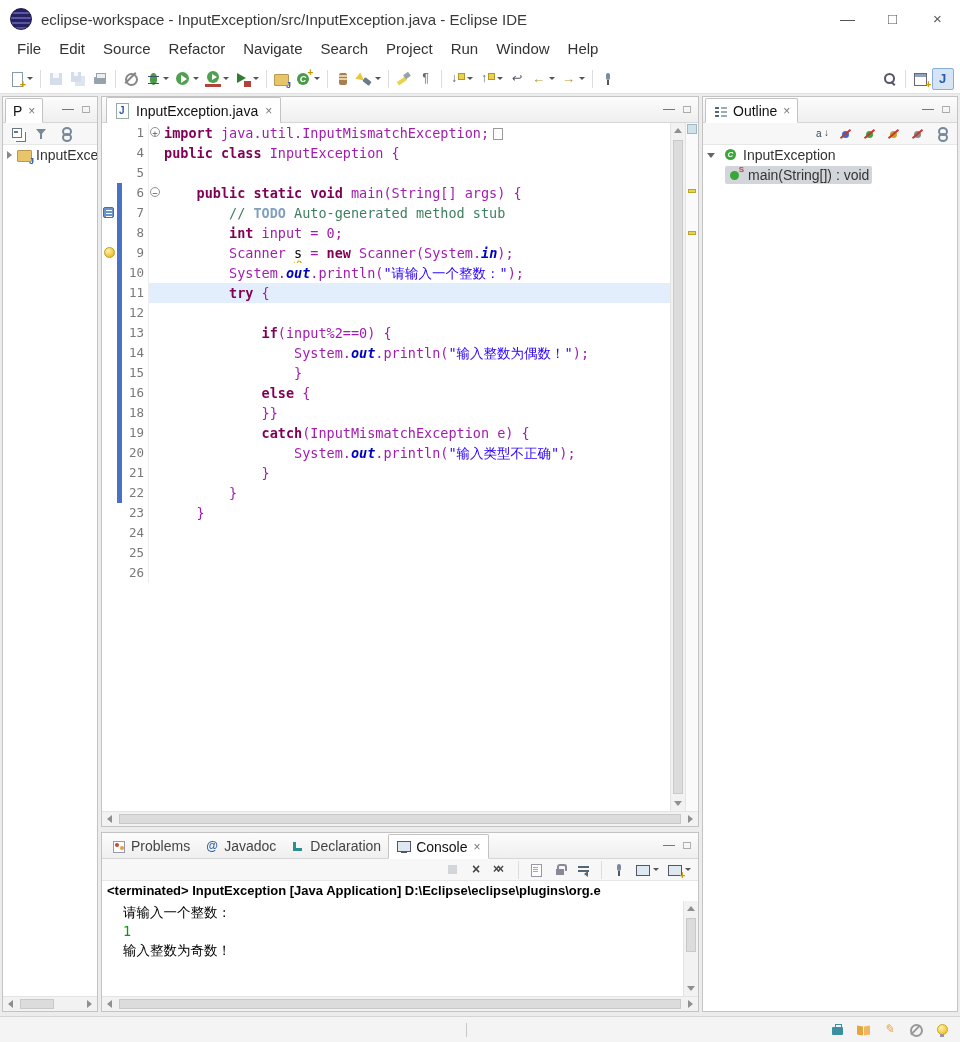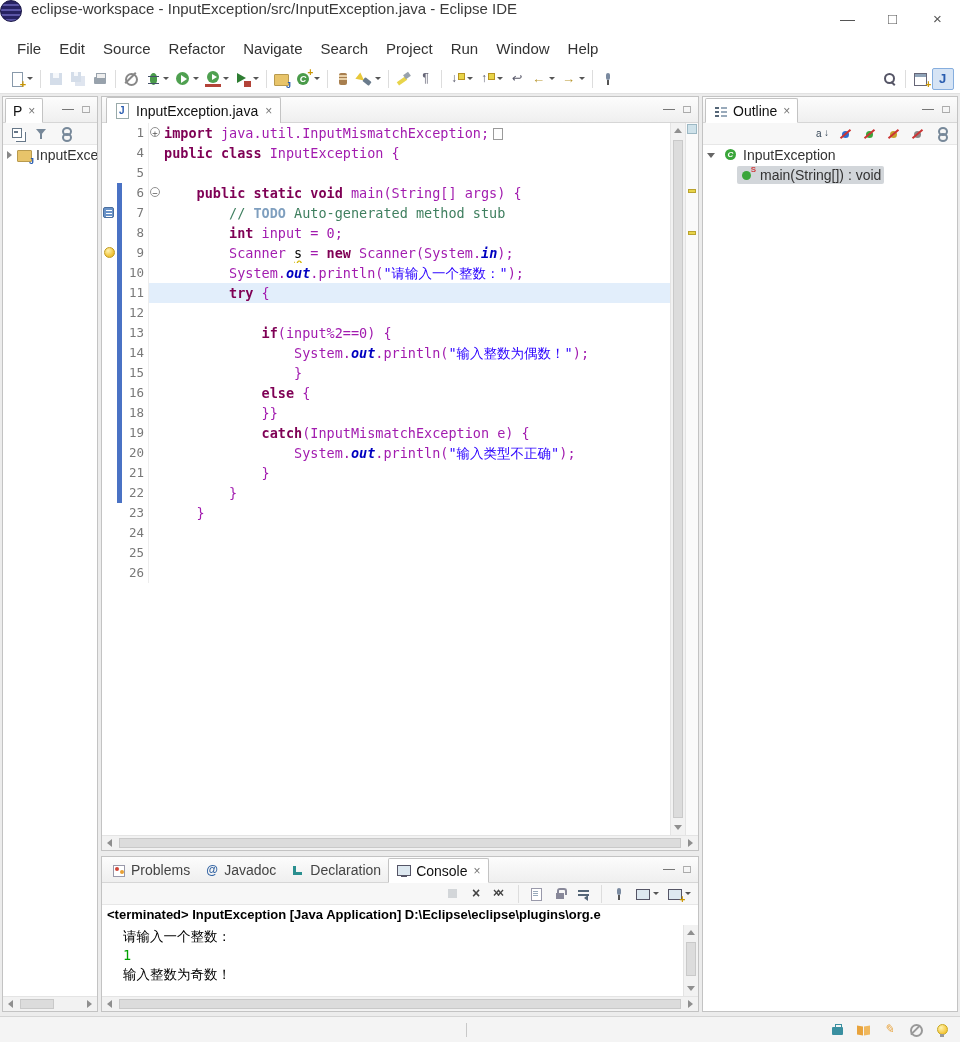--- a/index.html
+++ b/index.html
@@ -1,19 +1,19 @@
 <!DOCTYPE html>
 <html><head>
 <meta charset="utf-8">
 <style>
 *{margin:0;padding:0;box-sizing:border-box}
 html,body{width:960px;height:1042px;overflow:hidden}
 body{font-family:"Liberation Sans",sans-serif;font-size:13px;color:#333;background:#fff}
 
-.titlebar{height:38px;display:flex;align-items:flex-start;background:#fff}
+.titlebar{height:38px;display:flex;align-items:center;padding-left:10px;background:#fff}
 .eclipse-logo{width:22px;height:22px;border-radius:50%;border:1px solid #1a1747;
   background:repeating-linear-gradient(180deg,#262262 0 3px,#5a55a5 3px 5px);margin-right:9px;flex:none}
 .title{font-size:15px;color:#3a3a3a;white-space:nowrap}
 .wbtns{margin-left:auto;display:flex}
 .wbtn{width:45px;height:38px;line-height:38px;text-align:center;font-size:15px;color:#555}
 
 .menubar{height:26px;display:flex;align-items:flex-start;padding-left:8px;background:#fff}
 .menu-item{padding:2px 9px;font-size:15px;color:#333}
 
 .toolbar{display:flex;align-items:center;height:30px;padding:2px 6px;border-bottom:1px solid #e2e2e2;background:#fff}
@@ -122,37 +122,37 @@
 .ic-no-entry::before{content:"";position:absolute;left:2px;top:2px;width:9px;height:9px;border:2px solid #999;border-radius:50%}
 .ic-no-entry::after{content:"";position:absolute;left:1px;top:7px;width:13px;height:2px;background:#999;transform:rotate(-45deg)}
 .ic-lightbulb::before{content:"";position:absolute;left:3px;top:2px;width:9px;height:9px;border-radius:50%;background:radial-gradient(circle at 35% 30%,#fff3b0,#f5c63a 70%);border:1px solid #c8a820}
 .ic-lightbulb::after{content:"";position:absolute;left:6px;top:12px;width:4px;height:3px;background:#999}
 
 .main{display:flex;gap:3px;height:922px;padding:2px 2px 4px;background:#ececec}
 .panel{background:#fff;border:1px solid #c3c3c3;display:flex;flex-direction:column;overflow:hidden}
 .pkg{width:96px;flex:none}
 .centercol{flex:1;display:flex;flex-direction:column;gap:5px;min-width:0}
 .editor-panel{flex:1}
-.console-panel{height:156px;flex:none}
+.console-panel{height:180px;flex:none}
 .outline{width:256px;flex:none}
 .panel-header{height:26px;flex:none;display:flex;align-items:flex-end;background:linear-gradient(#fcfcfc,#efefef);border-bottom:1px solid #d6d6d6;padding:0 2px}
 .vtab{display:flex;align-items:center;gap:4px;height:25px;padding:0 7px;font-size:14px;color:#444;white-space:nowrap}
 .vtab.active{background:#fff;border:1px solid #c3c3c3;border-bottom-color:#fff;border-radius:2px 2px 0 0;color:#111;margin-bottom:-1px}
 .tclose{color:#777;font-size:12px;margin-left:2px}
 .hctl{margin-left:auto;display:flex;align-items:center;align-self:center}
 .hbtn{width:18px;height:18px;line-height:16px;text-align:center;color:#666;font-size:12px}
 .ptools{height:22px;flex:none;display:flex;align-items:center;gap:2px;padding:0 4px;background:#f7f7f7;border-bottom:1px solid #e7e7e7}
 .ptools.right{justify-content:flex-end}
 .ptools .tb-btn{height:18px}
 .trow{height:20px;display:flex;align-items:center;gap:3px;padding:0 2px;font-size:14px;white-space:nowrap;overflow:hidden}
 .tw-right{width:0;height:0;border-top:4px solid transparent;border-bottom:4px solid transparent;border-left:5px solid #888;margin:0 2px;flex:none}
 .tw-down{width:0;height:0;border-left:4px solid transparent;border-right:4px solid transparent;border-top:5px solid #666;margin:0 2px;flex:none}
 .osel{display:inline-flex;align-items:center;gap:4px;padding:1px 3px;border-radius:2px}
 .osel.selected{background:#d2d6da}
-.lvl1{padding-left:34px}
+.lvl1{padding-left:22px}
 .pspacer{flex:1}
 
 .ed-body{flex:1;display:flex;overflow:hidden;background:#fff;min-height:0}
 .ed-lines{flex:1;overflow:hidden;min-width:0}
 .ed-row{display:flex;height:20px;font:13.5px/20px "DejaVu Sans Mono",monospace}
 .ann{width:15px;flex:none;position:relative}
 .diffc{width:5px;flex:none}
 .diffc.on{background:#4a72c4}
 .lnum{width:26px;flex:none;text-align:right;padding-right:4px;color:#787878;font-size:12.5px}
 .fold{width:14px;flex:none;position:relative;border-left:1px solid #ededed}

